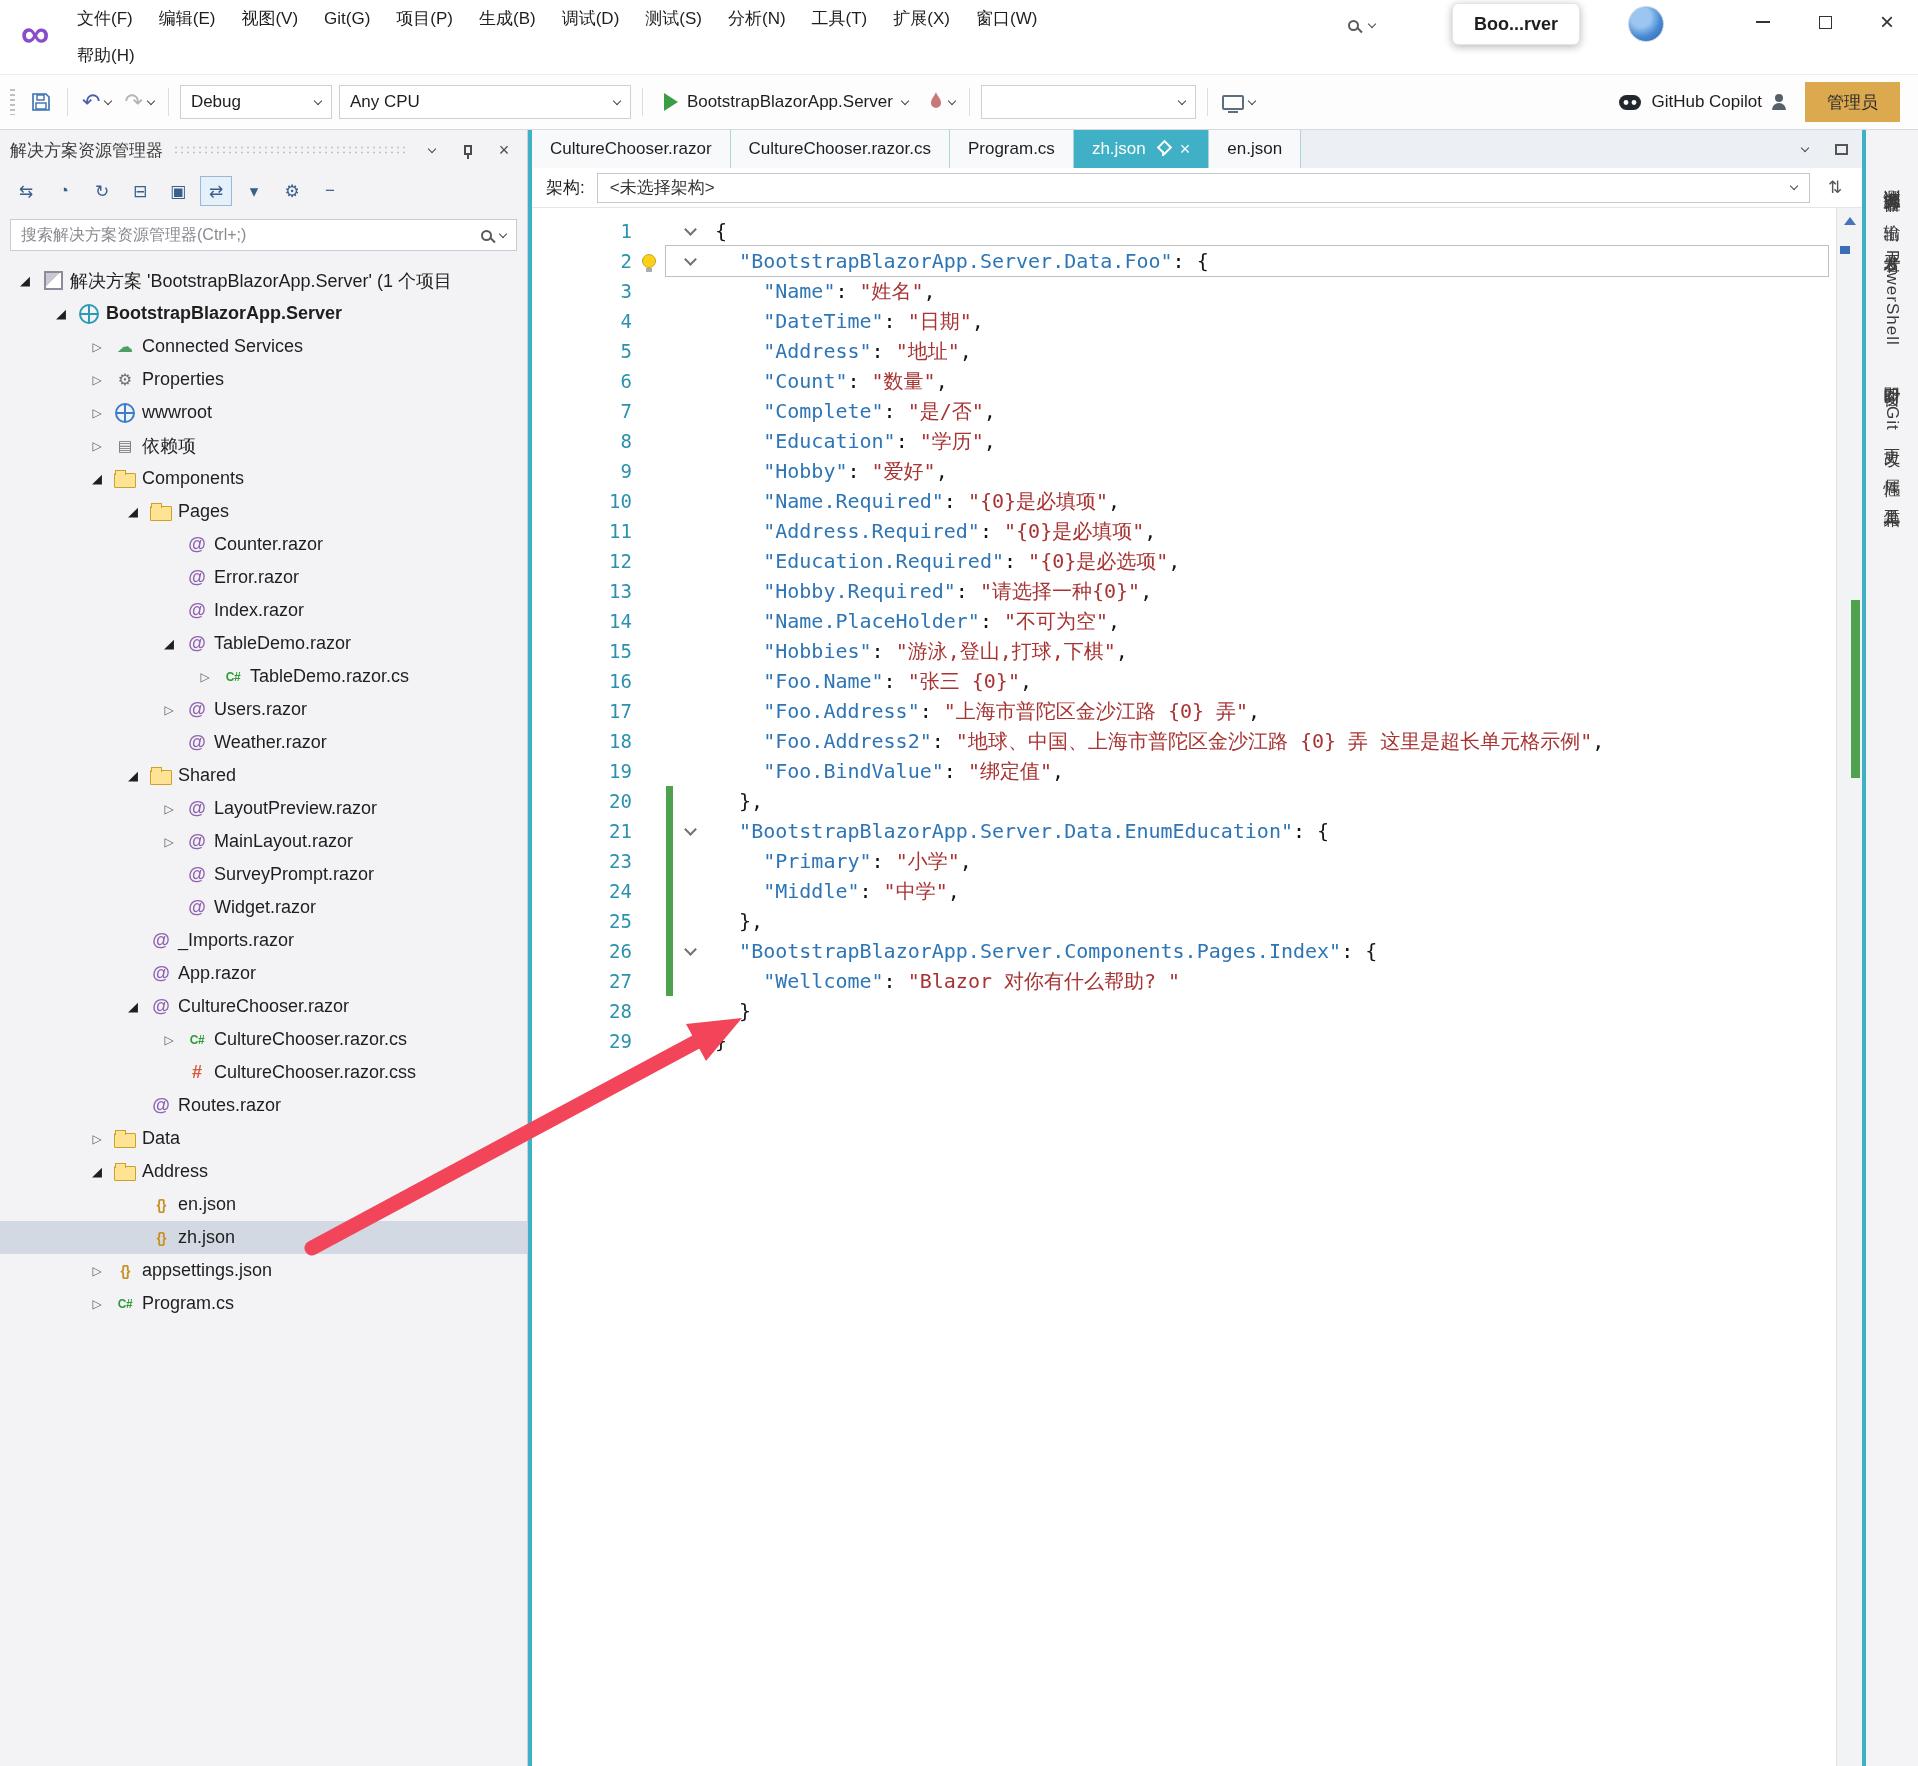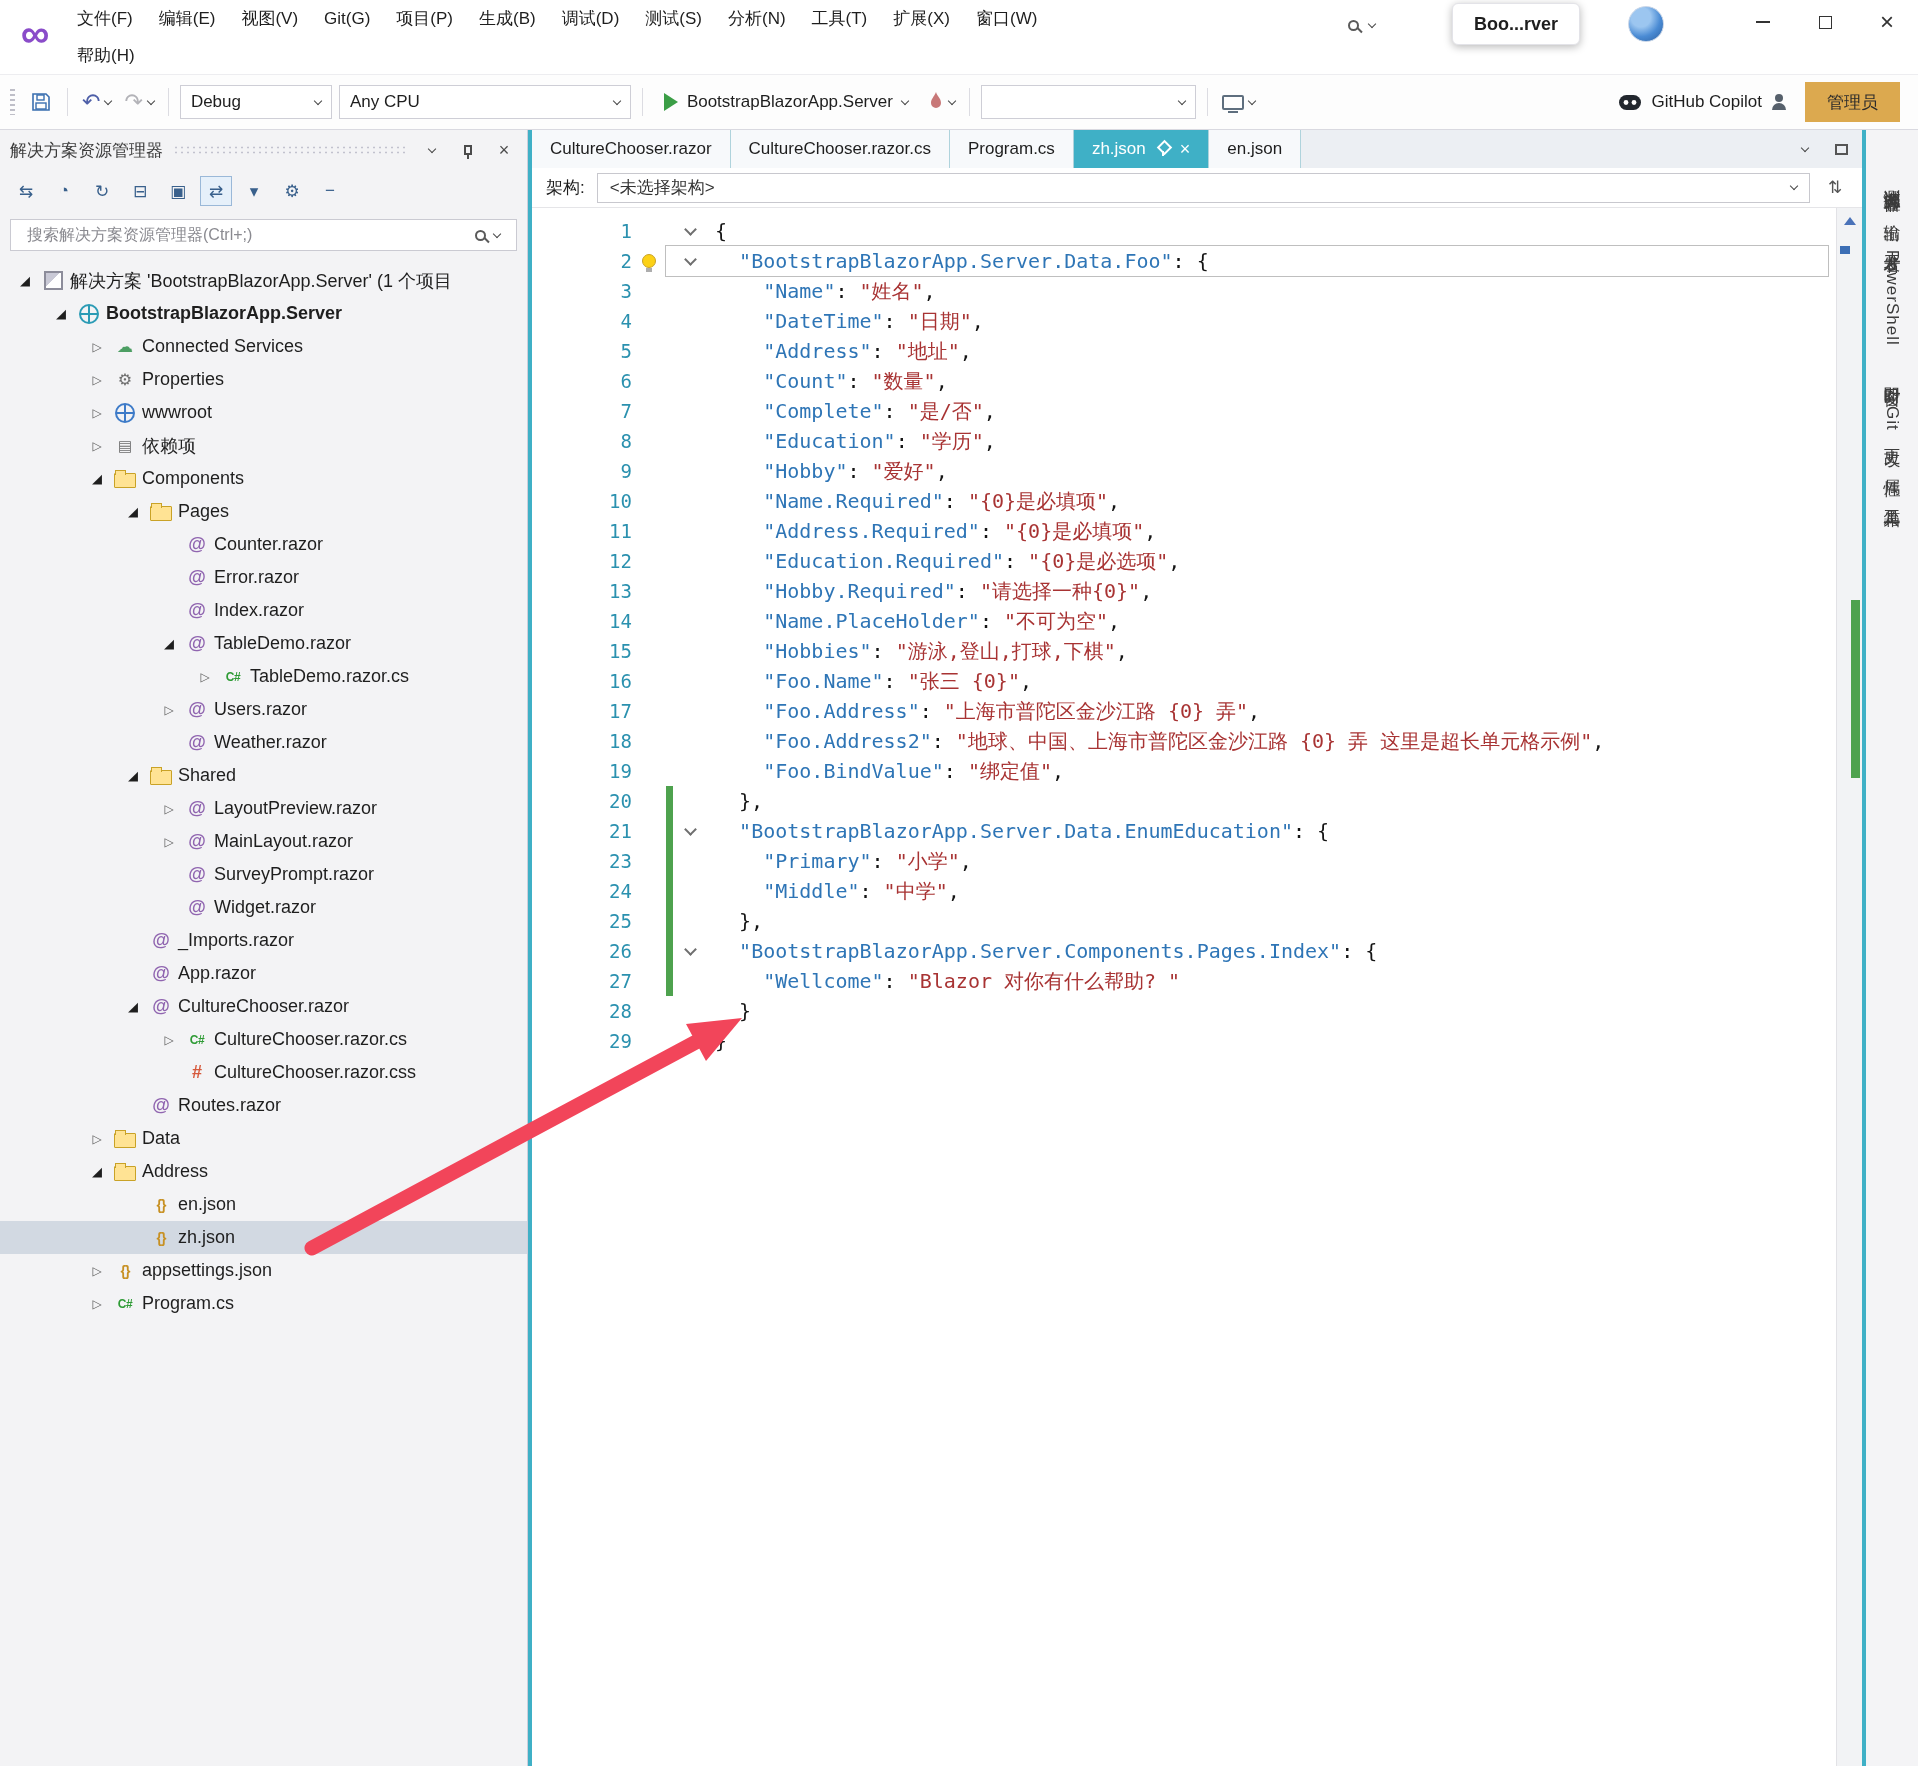--- a/index.html
+++ b/index.html
@@ -59,21 +59,21 @@
   .se-header { height:40px; display:flex; align-items:center; padding:0 10px; gap:10px; font-size:17px; color:#3B3B3B; }
   .se-title { white-space:nowrap;text-align:right; }
   .se-drag { flex:1; height:10px; background-image:radial-gradient(#C2C2CE 1px, transparent 1.4px); background-size:6px 5px; }
   .se-hico { width:26px; height:26px; display:flex; align-items:center; justify-content:center; color:#4B4B4B; font-size:18px; }
   .pinhead { width:8px; height:10px; border:2px solid #4B4B4B; display:block; position:relative; }
   .pinhead::after { content:""; position:absolute; left:1px; bottom:-6px; width:2px; height:5px; background:#4B4B4B; }
   .se-tools { height:42px; display:flex; align-items:center; padding:0 10px; gap:6px; }
   .se-tool { width:32px; height:30px; display:flex; align-items:center; justify-content:center; font-size:17px; color:#39608C; }
   .se-tool.hl { border:1px solid #9AB8D8; background:#E6F0FA; }
   .se-search { height:46px; display:flex; align-items:center; margin:0 10px; gap:8px; }
-  .se-search .box { flex:1; height:32px; background:#fff; border:1px solid #CACAD2; display:flex; align-items:center; padding:0 16px; gap:8px; }
+  .se-search .box { flex:1; height:32px; background:#fff; border:1px solid #CACAD2; display:flex; align-items:center; padding:0 10px; gap:8px; }
   .se-search input { flex:1; border:none; outline:none; font-size:16px; font-family:inherit; color:#222; background:transparent; }
   .se-search input::placeholder { color:#8A8A90; }
   .tree { flex:1; overflow:hidden; padding-top:6px; font-size:18px; }
   .tree-row { height:33px; display:flex; align-items:center; white-space:nowrap; }
   .tree-row.sel { background:#D2D9E2; }
   .tree-arrow { width:26px; flex:none; text-align:center; font-size:13px; color:#1e1e1e; }
   .tree-arrow.closed { font-size:12px; color:#5E5E5E; }
   .fico { position:relative; width:30px; height:24px; flex:none; display:inline-flex; align-items:center; justify-content:center; }
   .tree-label { margin-left:2px; }
   .tree-label.b { font-weight:bold; }

